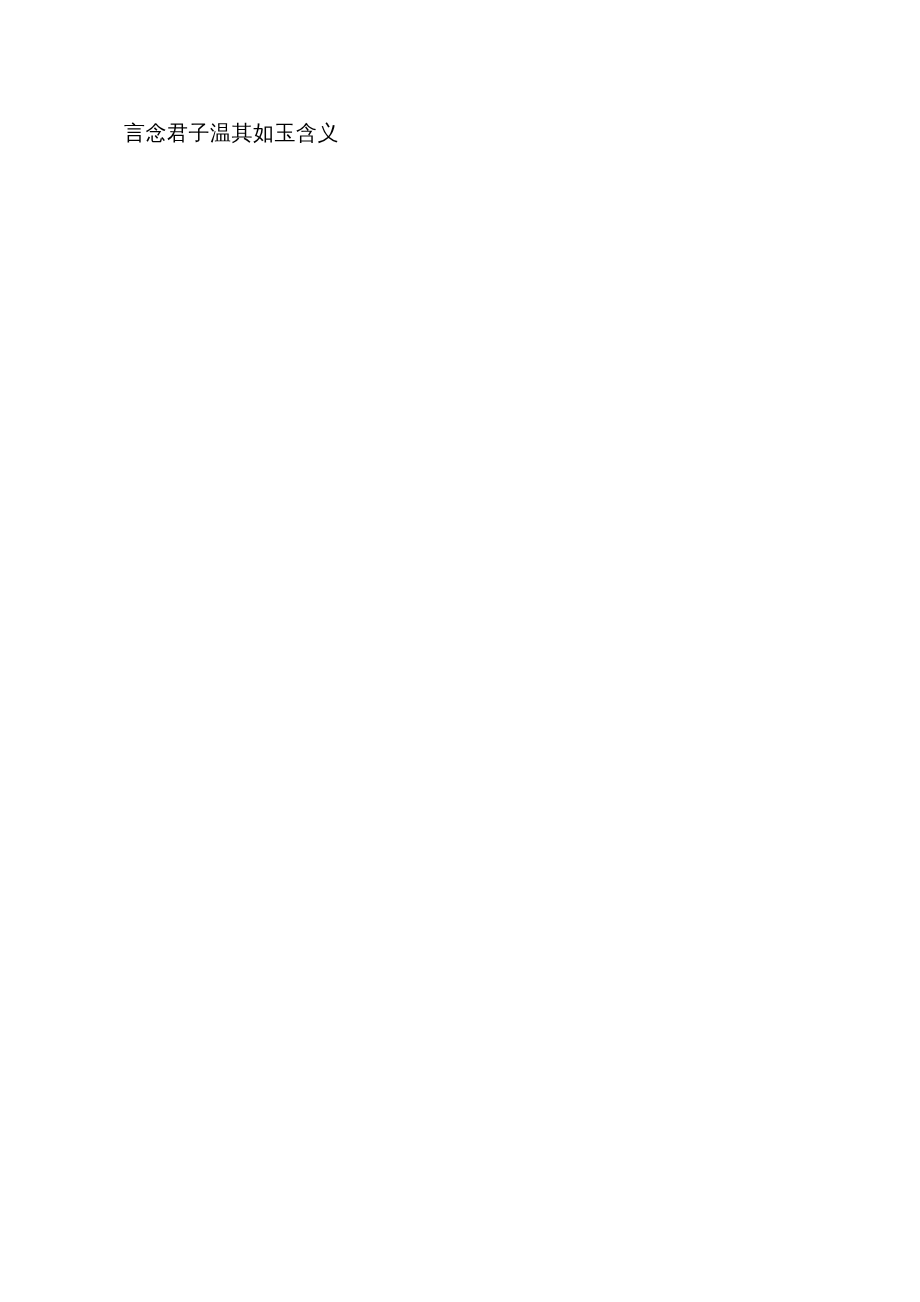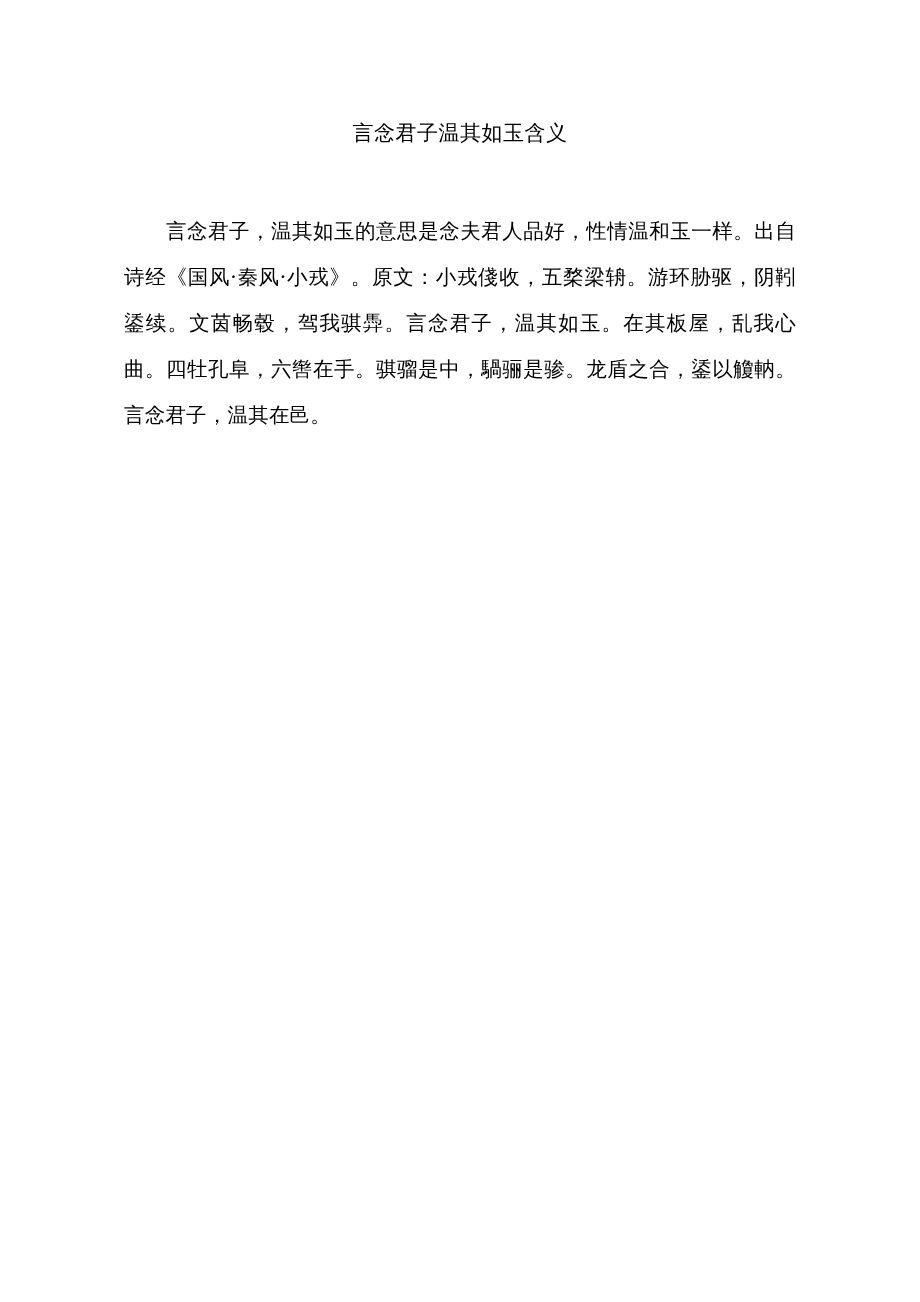--- a/index.html
+++ b/index.html
@@ -21,21 +21,20 @@
     background: #ffffff;
     box-sizing: border-box;
   }
   .content {
     position: absolute;
     left: 124px;
     top: 0;
     width: 672px;
   }
   .doc-title {
-    text-align: center;
     font-size: 21px;
     line-height: 30px;
     font-weight: normal;
     margin: 0;
     padding-top: 118px;
     letter-spacing: 0.5px;
     font-family: "DejaVu Serif", "Liberation Serif", serif;
   }
   .body-block {
     margin-top: 60px;
@@ -58,17 +57,16 @@
 </style>
 </head>
 <body>
 
 <div class="page">
   <div class="content">
 
     <h1 class="doc-title">言念君子温其如玉含义</h1>
 
     <div class="body-block">
-      <p class="para">言念君子，温其如玉的意思是念夫君人品好，性情温和玉一样。出自诗经《国风·秦风·小戎》。原文：小戎俴收，五楘梁辀。游环胁驱，阴靷鋈续。文茵畅毂，驾我骐馵。言念君子，温其如玉。在其板屋，乱我心曲。四牡孔阜，六辔在手。骐骝是中，騧骊是骖。龙盾之合，鋈以觼軜。言念君子，温其在邑。</p>
     </div>
 
   </div>
 </div>
 
 </body></html>

